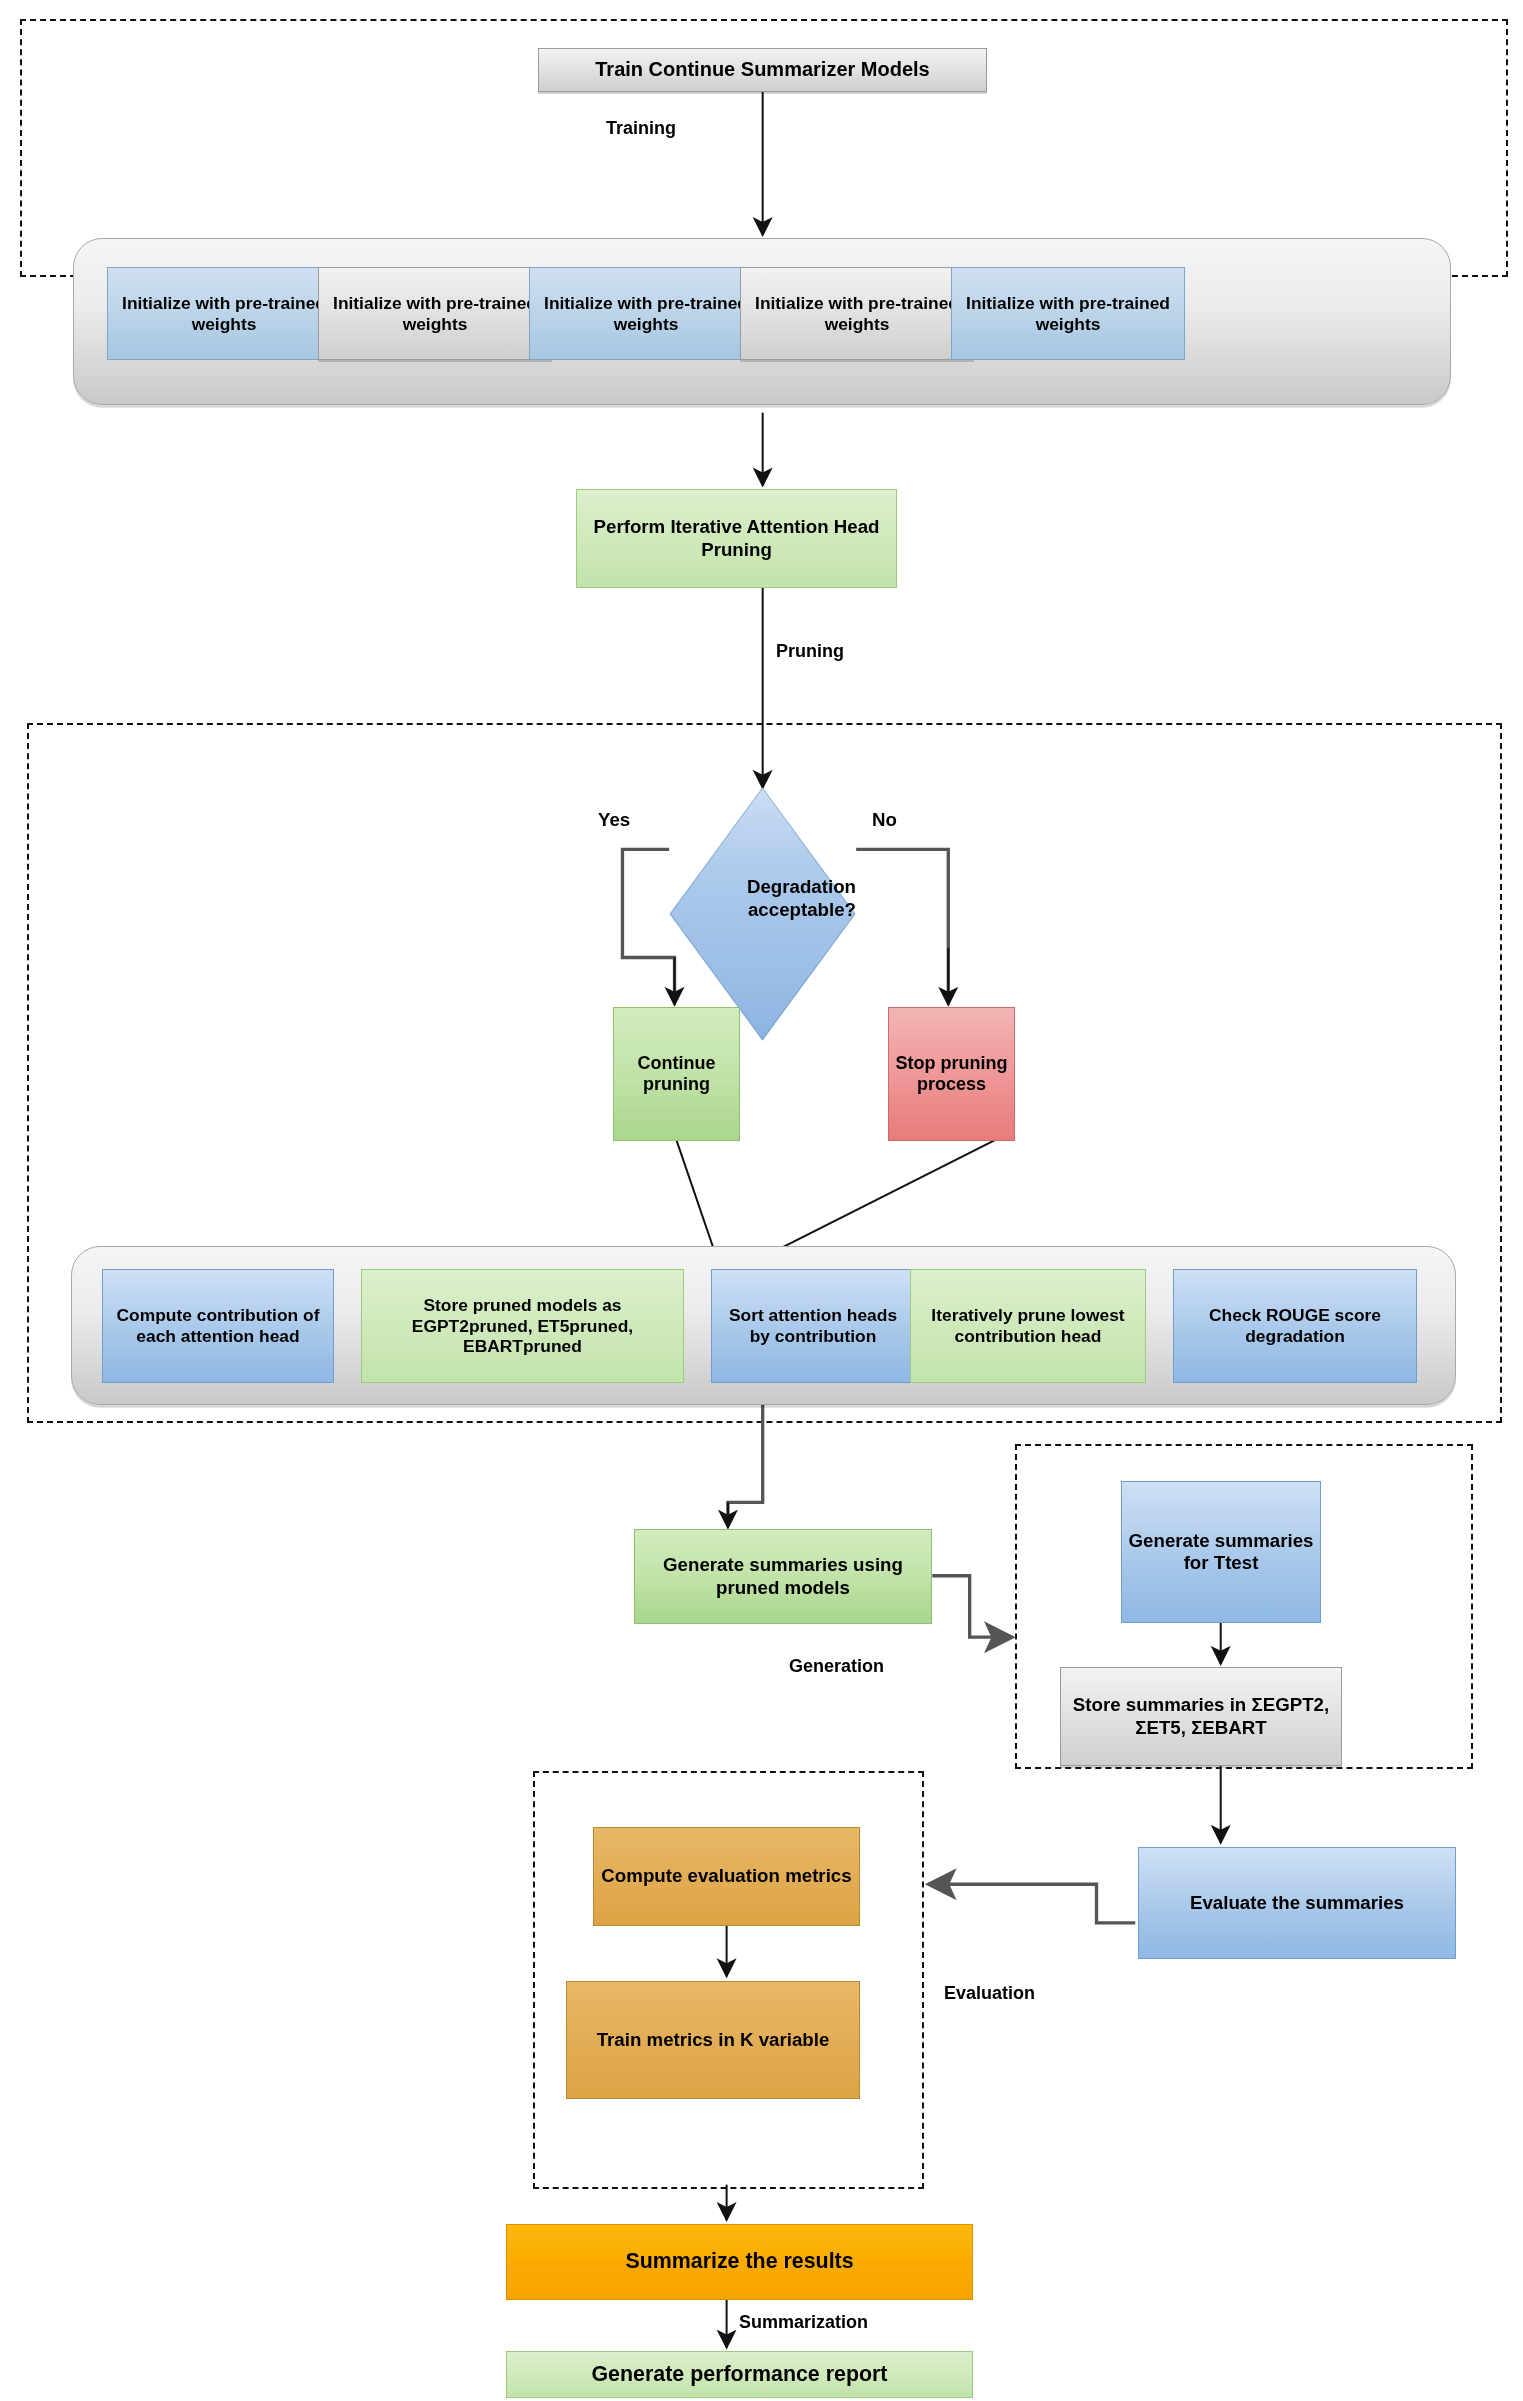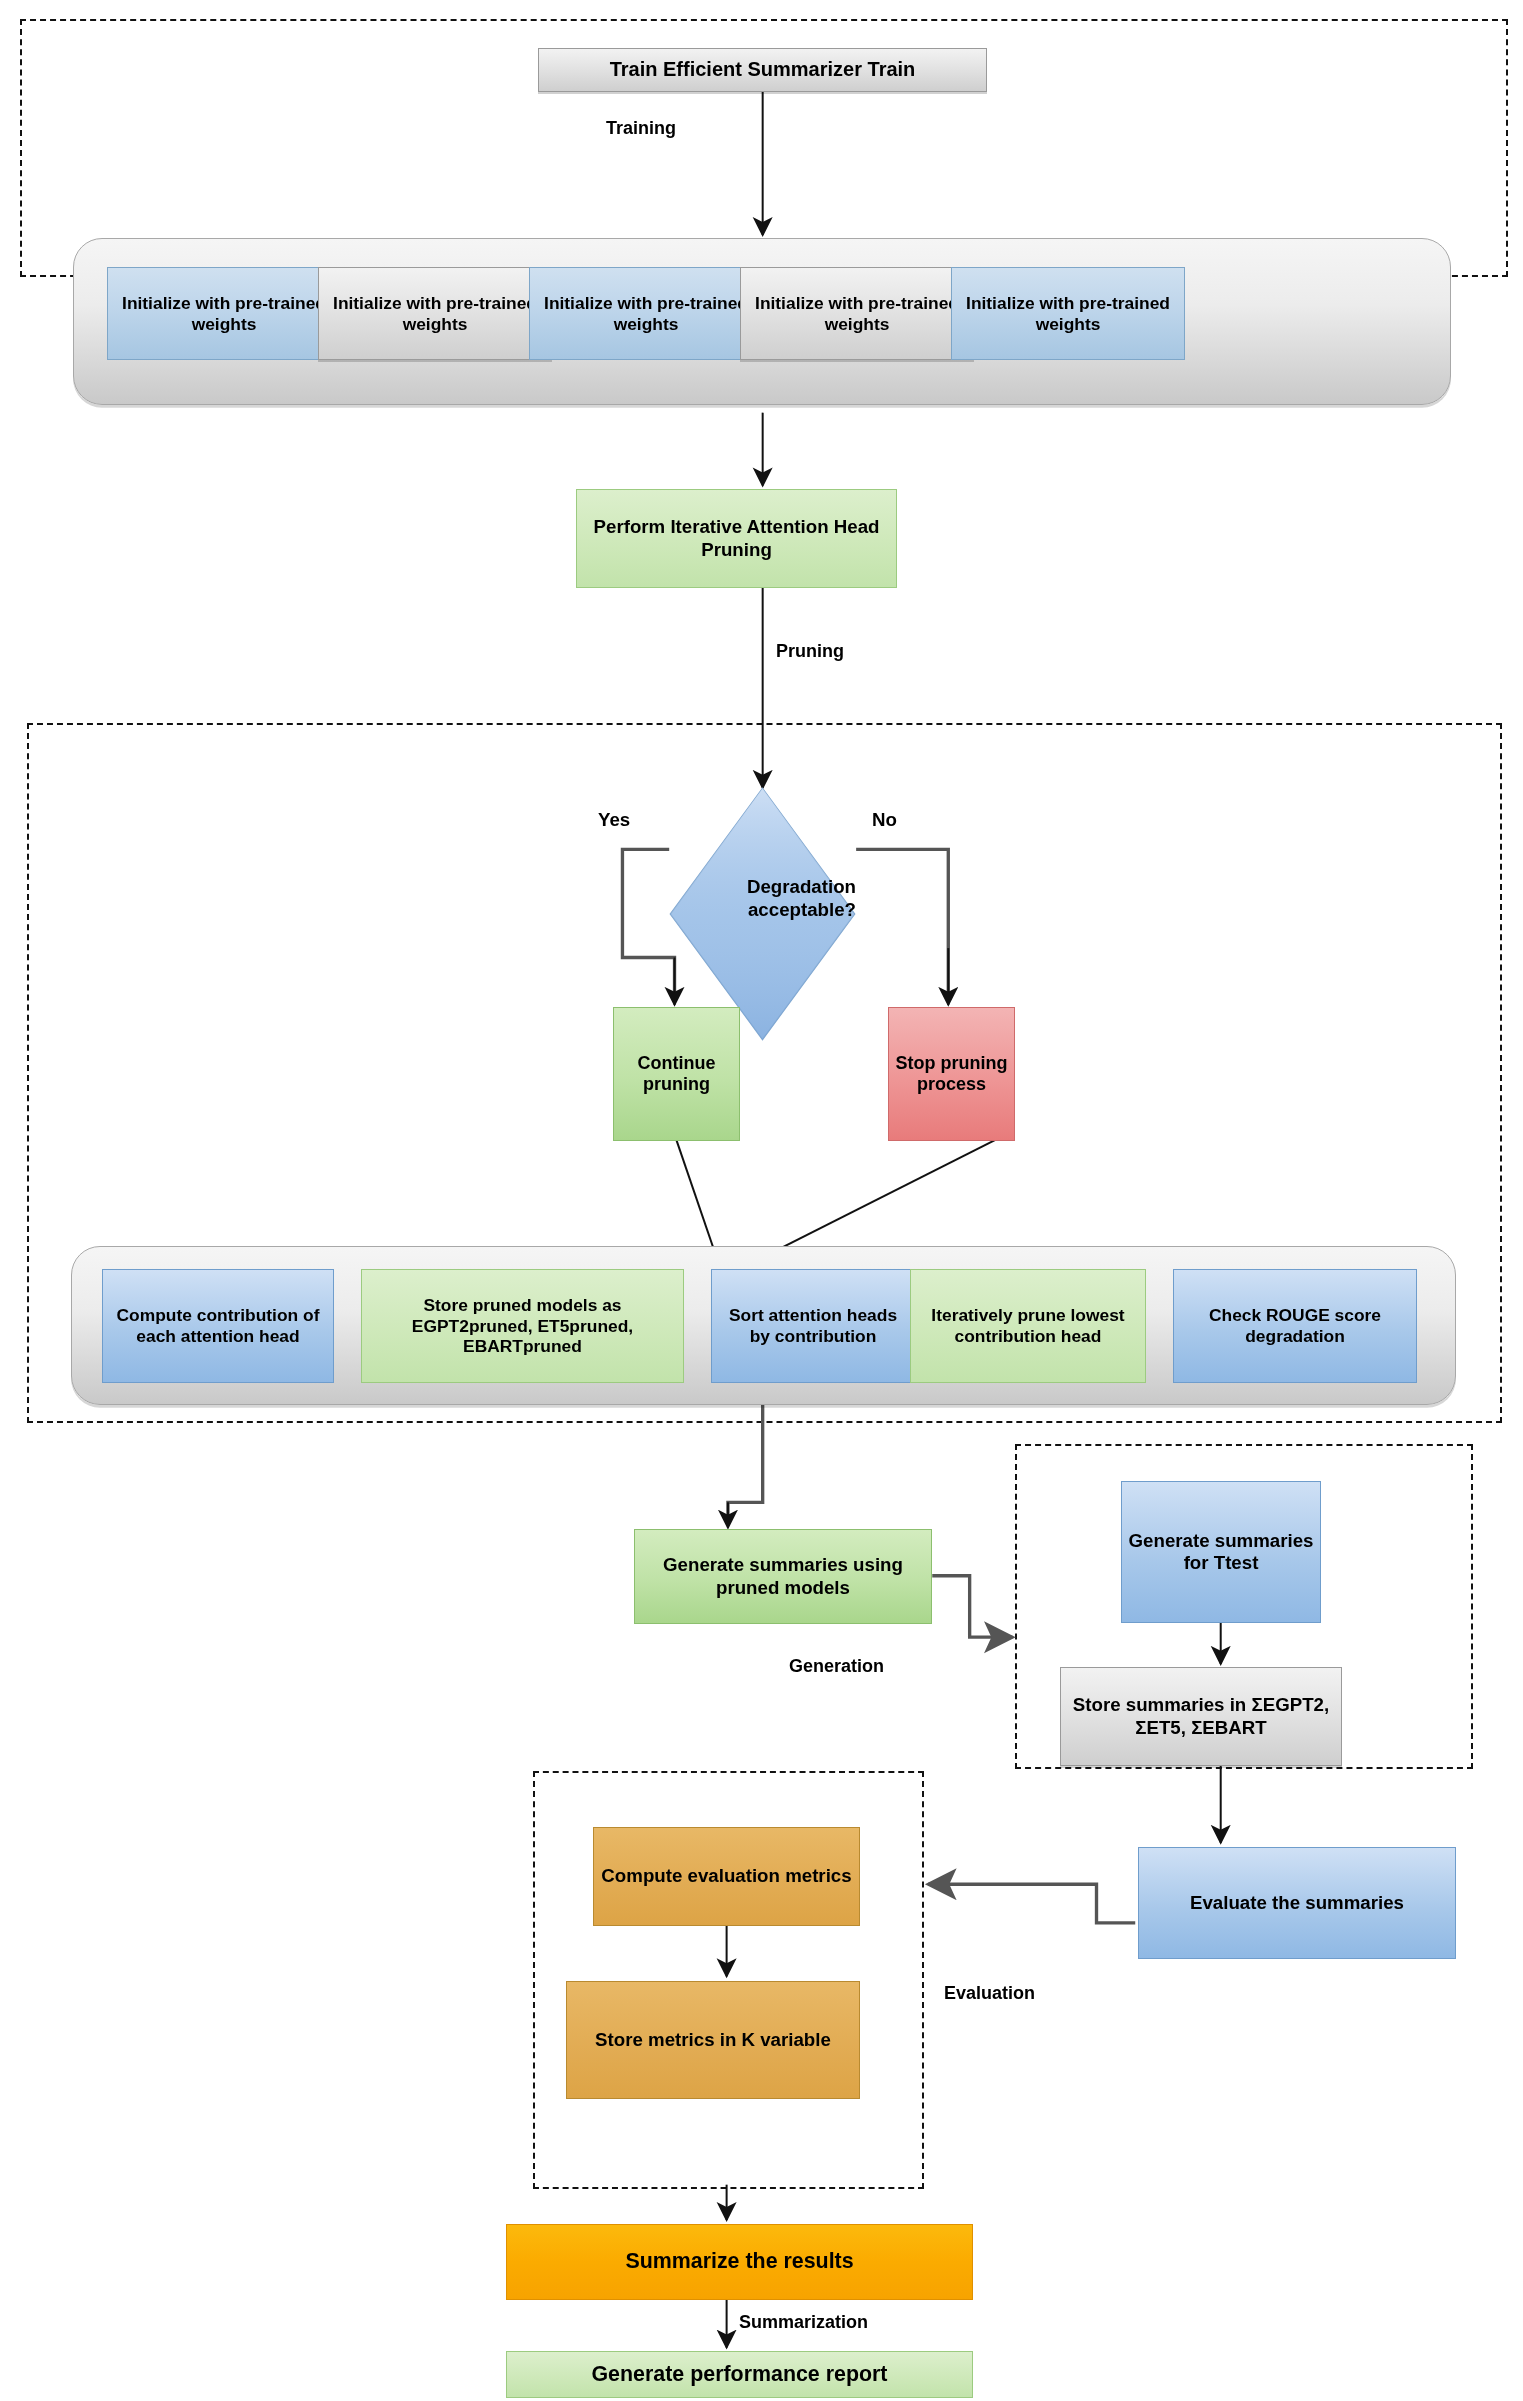--- a/index.html
+++ b/index.html
@@ -110,21 +110,21 @@
     <line x1="1148" y1="470" x2="1176" y2="470" stroke="#111" stroke-width="4" marker-end="url(#arrsm)"></line>
     <line x1="1464" y1="470" x2="1492" y2="470" stroke="#111" stroke-width="4" marker-end="url(#arrsm)"></line>
 
     <line x1="506" y1="1985" x2="534" y2="1985" stroke="#111" stroke-width="4" marker-end="url(#arrsm)"></line>
     <line x1="1030" y1="1985" x2="1058" y2="1985" stroke="#111" stroke-width="4" marker-end="url(#arrsm)"></line>
     <line x1="1328" y1="1985" x2="1356" y2="1985" stroke="#111" stroke-width="4" marker-end="url(#arrsm)"></line>
     <line x1="1722" y1="1985" x2="1750" y2="1985" stroke="#111" stroke-width="4" marker-end="url(#arrsm)"></line>
   </svg>
 
   <div class="node n-gray" style="left:538px;top:48px;width:449px;height:44px;font-size:20px;">
-    <span>Train Efficient Summarizer Train</span>
+    <span>Train Continue Summarizer Models</span>
   </div>
 
   <div class="elabel" style="left:606px;top:118px;font-size:18px;">
     <span>Training</span>
   </div>
 
   <div class="shell" style="left:73px;top:238px;width:1378px;height:167px;"></div>
 
   <div class="node n-blue" style="left:107px;top:267px;width:234px;height:93px;font-size:17.4px;">
     <span>Initialize with pre-trained weights</span>
@@ -222,21 +222,21 @@
 
   <div class="elabel" style="left:944px;top:1983px;font-size:18px;">
     <span>Evaluation</span>
   </div>
 
   <div class="node n-orange" style="left:593px;top:1827px;width:267px;height:99px;font-size:18.7px;">
     <span>Compute evaluation metrics</span>
   </div>
 
   <div class="node n-orange" style="left:566px;top:1981px;width:294px;height:118px;font-size:18.7px;">
-    <span>Store metrics in K variable</span>
+    <span>Train metrics in K variable</span>
   </div>
 
   <div class="node n-orange-strong" style="left:506px;top:2224px;width:467px;height:76px;font-size:21.4px;">
     <span>Summarize the results</span>
   </div>
 
   <div class="elabel" style="left:739px;top:2312px;font-size:18px;">
     <span>Summarization</span>
   </div>
 

